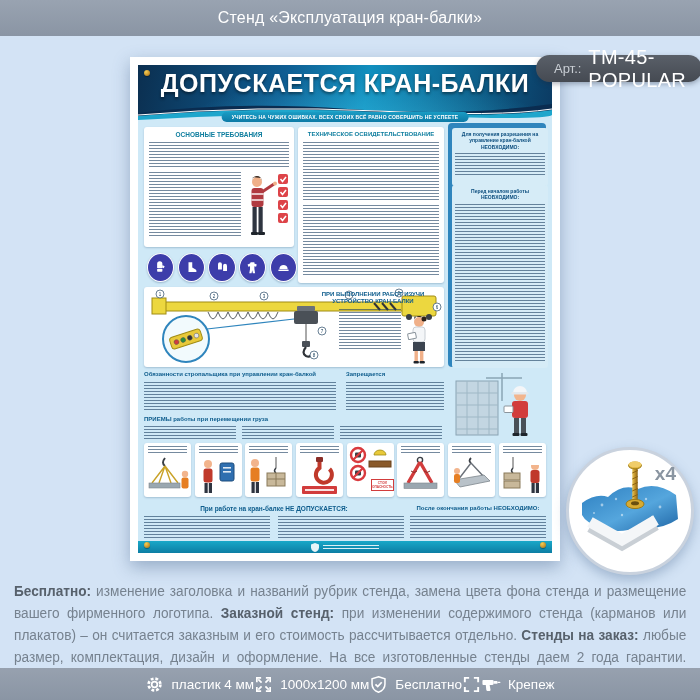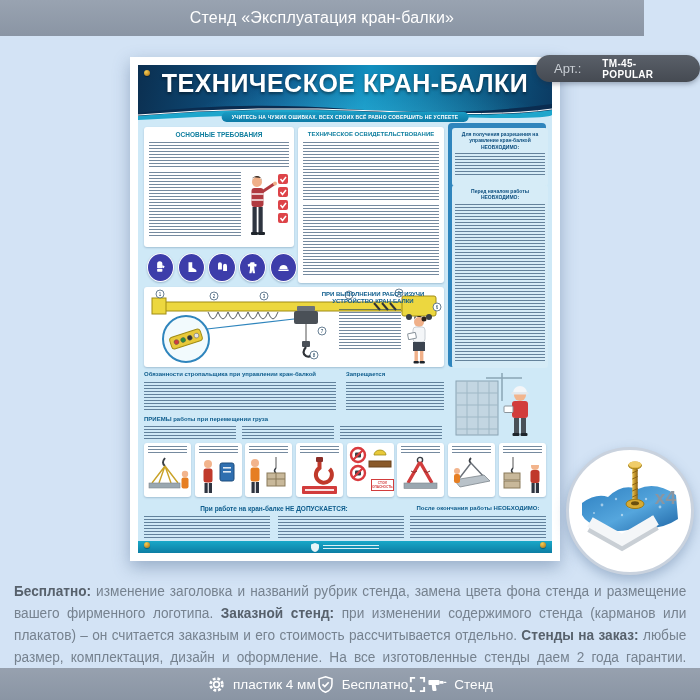--- a/index.html
+++ b/index.html
@@ -1,27 +1,27 @@
 <!DOCTYPE html>
 <html><head>
 <meta charset="utf-8">
 <style>
   html,body{margin:0;padding:0;}
   body{width:700px;height:700px;position:relative;background:#d3e3f5;
        font-family:"Liberation Sans",sans-serif;overflow:hidden;}
   .abs{position:absolute;}
   
-  .topbar{left:0;top:0;width:644px;height:36px;background:linear-gradient(#99a3b1,#8a95a4);
+  .topbar{left:0;top:0;width:700px;height:36px;background:linear-gradient(#99a3b1,#8a95a4);
           color:#fff;text-align:center;line-height:36px;font-size:16px;font-weight:400;letter-spacing:.2px;}
   
   .artbadge{left:536px;top:55px;height:27px;padding:0 16px 0 18px;border-radius:14px;
             background:linear-gradient(#5a6069,#454a52);display:flex;align-items:center;gap:7px;
             box-shadow:0 2px 5px rgba(30,40,60,.35);z-index:30;}
   .artbadge .pre{color:#c9ced4;font-size:13px;}
-  .artbadge .code{color:#fff;font-size:10px;font-weight:bold;letter-spacing:.3px;margin-left:14px;}
+  .artbadge .code{color:#fff;font-size:20px;font-weight:normal;letter-spacing:.3px;}
   
   .poster{left:130px;top:57px;width:414px;height:488px;background:#cfe9f7;border:8px solid #fff;
           box-shadow:0 6px 16px rgba(60,90,130,.40);z-index:10;}
   .phead{left:0;top:0;width:414px;height:56px;overflow:hidden;
          background:radial-gradient(ellipse at 55% 130%,rgba(64,200,236,.55),transparent 60%),
                     linear-gradient(100deg,#0b2f50,#0f5d92 35%,#118fbe 55%,#0b3a62 100%);}
   .ptitle{left:0;top:4px;width:414px;text-align:center;color:#fff;font-size:25px;font-weight:bold;
           letter-spacing:.5px;text-shadow:0 2px 3px rgba(0,0,0,.45);}
   .pmotto{top:47px;left:50%;transform:translateX(-50%);background:linear-gradient(#1a9cc4,#0d7aa6);
           color:#fff;font-size:5px;font-weight:bold;padding:2px 10px;border-radius:6px;
@@ -42,21 +42,21 @@
   .stopbox{position:absolute;left:24px;top:36px;width:21px;border:1px solid #d23c3c;background:#fff;
            color:#d23c3c;font-size:3.2px;font-weight:bold;text-align:center;line-height:1.3;padding:1px 0;}
   .screw{position:absolute;width:6px;height:6px;border-radius:50%;z-index:8;
          background:radial-gradient(circle at 35% 30%,#f6cf56,#c8922a 60%,#8a6212);
          box-shadow:0 1px 1px rgba(0,0,0,.35);}
   .pstrip{left:0;top:476px;width:414px;height:12px;background:linear-gradient(#19a8c8,#0c7ea4);
           display:flex;align-items:center;justify-content:center;gap:4px;}
   
   .circlebadge{left:566px;top:447px;width:122px;height:122px;border-radius:50%;background:#fff;
                border:3px solid #c9d2de;box-shadow:0 5px 12px rgba(70,100,140,.35);z-index:20;}
-  .x4{position:absolute;right:15px;top:13px;color:#8a95a1;font-size:19px;font-weight:bold;margin-top:24px;}
+  .x4{position:absolute;right:15px;top:13px;color:#8a95a1;font-size:19px;font-weight:bold;}
   .mm4{position:absolute;left:0;bottom:7px;width:100%;display:flex;align-items:center;
        justify-content:center;gap:4px;color:#434b54;font-size:21px;font-weight:bold;}
   
   .desc{left:14px;top:580px;width:672px;}
   .desc .inner{width:764px;transform:scaleX(.88);transform-origin:left top;text-align:justify;
                font-size:15.5px;line-height:22px;color:#76828f;}
   .desc b{color:#57616c;}
   
   .botbar{left:0;top:668px;width:700px;height:32px;background:linear-gradient(#97a1af,#8a95a4);
           display:flex;align-items:center;justify-content:center;color:#fff;font-size:13.5px;}
@@ -70,21 +70,21 @@
 </div>
 
 <div class="abs artbadge">
   <span class="pre">Арт.:</span>
   <span class="code">ТМ-45-POPULAR</span>
 </div>
 
 <div class="abs poster">
 
   <div class="abs phead">
-    <div class="abs ptitle">ТЕХНИЧЕСКОЕ КРАН-БАЛКИ</div>
+    <div class="abs ptitle">ДОПУСКАЕТСЯ КРАН-БАЛКИ</div>
     <svg class="abs" style="left:0;bottom:0;" width="414" height="22" viewBox="0 0 414 22">
       <path d="M0 14 Q100 2 210 10 T414 5 V22 H0 Z" fill="#0a2c50"></path>
       <path d="M0 17 Q120 7 240 13 T414 11 V22 H0 Z" fill="#1ea6cc"></path>
       <path d="M0 16 Q120 6 240 12 T414 10" fill="none" stroke="#ffffff" stroke-width="1"></path>
       <path d="M0 21 Q140 12 280 17 T414 15 V22 H0 Z" fill="#cfe9f7"></path>
     </svg>
   </div>
   <div class="abs pmotto">УЧИТЕСЬ НА ЧУЖИХ ОШИБКАХ. ВСЕХ СВОИХ ВСЁ РАВНО СОВЕРШИТЬ НЕ УСПЕЕТЕ</div>
 
   <div class="pcard" style="left:6px;top:62px;width:150px;height:120px;">
@@ -415,32 +415,39 @@
 
 <div class="abs botbar">
   <div class="fitem">
     <svg width="19" height="19" viewBox="0 0 20 20">
       <circle cx="10" cy="10" r="6.2" fill="none" stroke="#fff" stroke-width="2.8" stroke-dasharray="2.9 2.0"></circle>
       <circle cx="10" cy="10" r="3" fill="none" stroke="#fff" stroke-width="1.8"></circle>
     </svg>
     <span>пластик 4 мм</span>
   </div>
   <div class="fitem">
+    <svg width="19" height="19" viewBox="0 0 20 20" fill="none" stroke="#fff" stroke-width="1.8">
+      <path d="M3 7.5 V3 H7.5 M12.5 3 H17 V7.5 M17 12.5 V17 H12.5 M7.5 17 H3 V12.5"></path>
+      <path d="M4.5 4.5 L8 8 M15.5 4.5 L12 8 M15.5 15.5 L12 12 M4.5 15.5 L8 12"></path>
+    </svg>
+    <span>1000x1200 мм</span>
+  </div>
+  <div class="fitem">
     <svg width="19" height="19" viewBox="0 0 20 20" fill="none" stroke="#fff">
       <path d="M10 1.8 L16.8 4 V9.5 C16.8 14.3 13.6 16.9 10 18.2 C6.4 16.9 3.2 14.3 3.2 9.5 V4 Z" stroke-width="1.6"></path>
       <path d="M6.8 9.8 L9.2 12.2 L13.4 7.6" stroke-width="1.8"></path>
     </svg>
     <span>Бесплатно</span>
   </div>
   <div class="fitem">
     <svg width="19" height="19" viewBox="0 0 20 20" fill="none" stroke="#fff" stroke-width="2">
       <path d="M3 7.5 V3 H7.5 M12.5 3 H17 V7.5 M17 12.5 V17 H12.5 M7.5 17 H3 V12.5"></path>
     </svg>
   </div>
   <div class="fitem">
     <svg width="20" height="18" viewBox="0 0 22 20" fill="#fff">
       <path d="M2.5 5.5 H12.5 A1.5 1.5 0 0 1 14 7 V9.5 A1.5 1.5 0 0 1 12.5 11 H9.5 L10.5 16.5 A1 1 0 0 1 9.5 17.7 H6.8 A1 1 0 0 1 5.8 16.8 L5.2 11 H2.5 A1 1 0 0 1 1.5 10 V6.5 A1 1 0 0 1 2.5 5.5 Z"></path>
       <rect x="14" y="6.8" width="4.2" height="2.9" rx="0.6"></rect>
       <rect x="18.2" y="7.6" width="3.2" height="1.3" rx="0.4"></rect>
     </svg>
-    <span>Стенд</span>
+    <span>Крепеж</span>
   </div>
 </div>
 
 </body></html>

